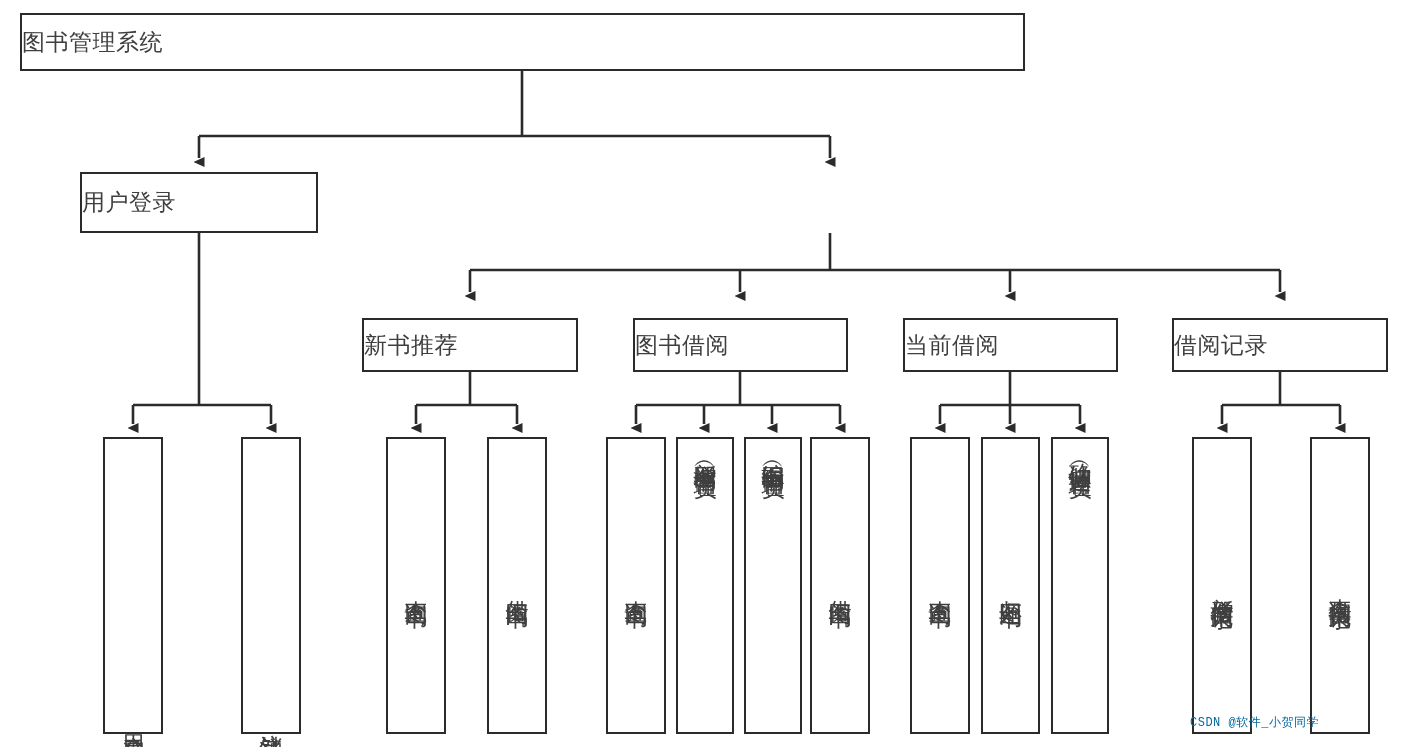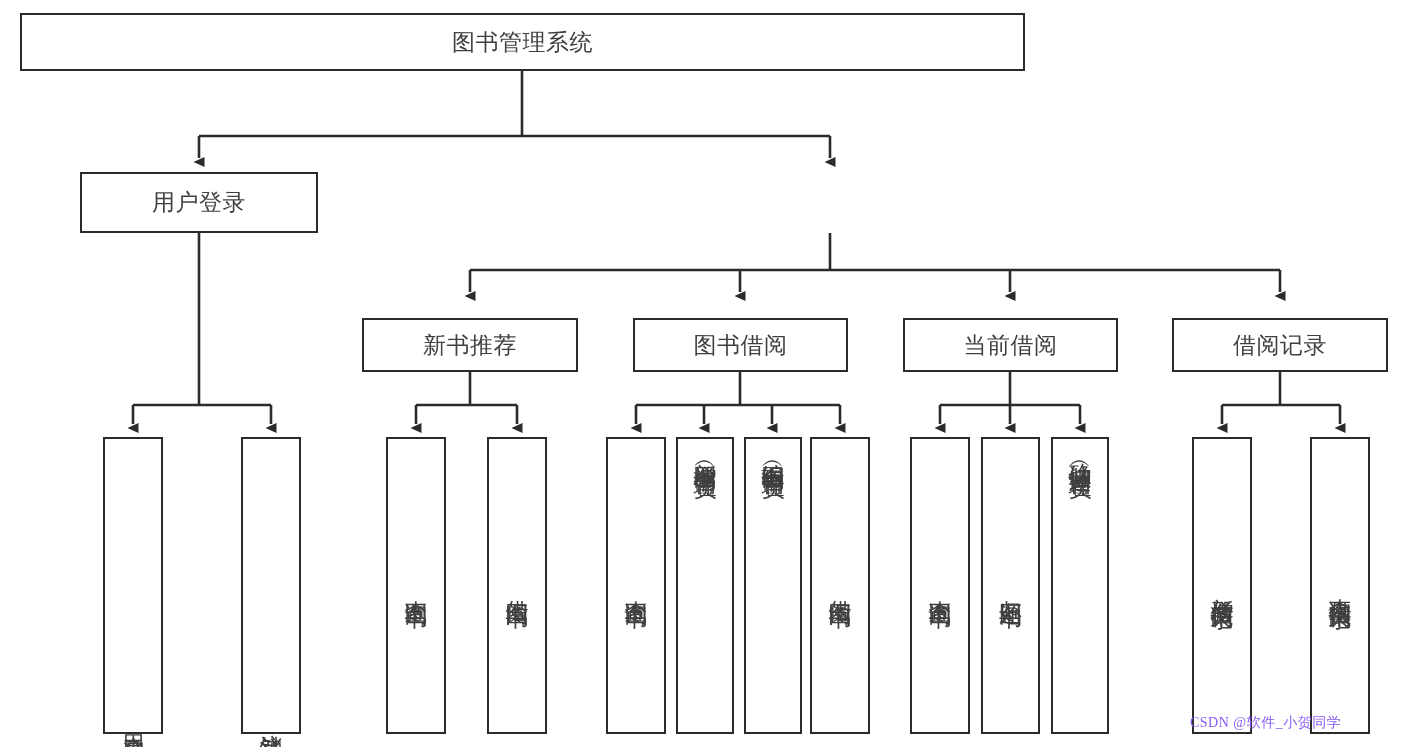--- a/index.html
+++ b/index.html
@@ -27,21 +27,20 @@
     pointer-events: none;
   }
   .node {
     position: absolute;
     box-sizing: border-box;
     background: #ffffff;
     border: 2.5px solid #2b2b2b;
     color: #3a3a3a;
     display: flex;
     align-items: center;
-    justify-content: center;
     z-index: 2;
   }
   .node-label {
     display: block;
     line-height: 1.08;
     color: #3f3f3f;
     white-space: nowrap;
   }
   
   .node.horiz .node-label {
@@ -68,26 +67,26 @@
     align-items: center;
     padding-top: 0;
   }
   .node.vert.bottomish {
     align-items: flex-end;
     padding-top: 0;
     padding-bottom: 8px;
   }
   .watermark {
     position: absolute;
-    font-size: 14px;
-    color: #8b5cf6;
+    font-size: 12px;
+    color: #0369a1;
     letter-spacing: 0.5px;
     white-space: nowrap;
     z-index: 5;
-    font-family: Liberation Serif, serif;
+    font-family: Liberation Mono, monospace;
   }
 </style>
 </head>
 <body>
 
 <div id="canvas">
 
   <svg id="edges" viewBox="0 0 1405 747" width="1405" height="747" xmlns="http://www.w3.org/2000/svg">
     <defs>
       <marker id="arrow" markerWidth="10" markerHeight="11" refX="1" refY="5.5" orient="auto" markerUnits="userSpaceOnUse">

